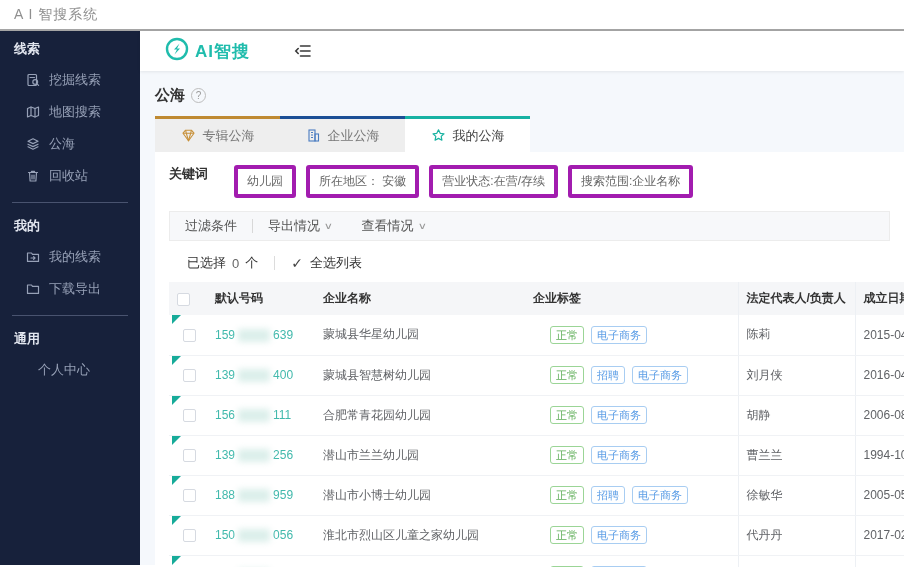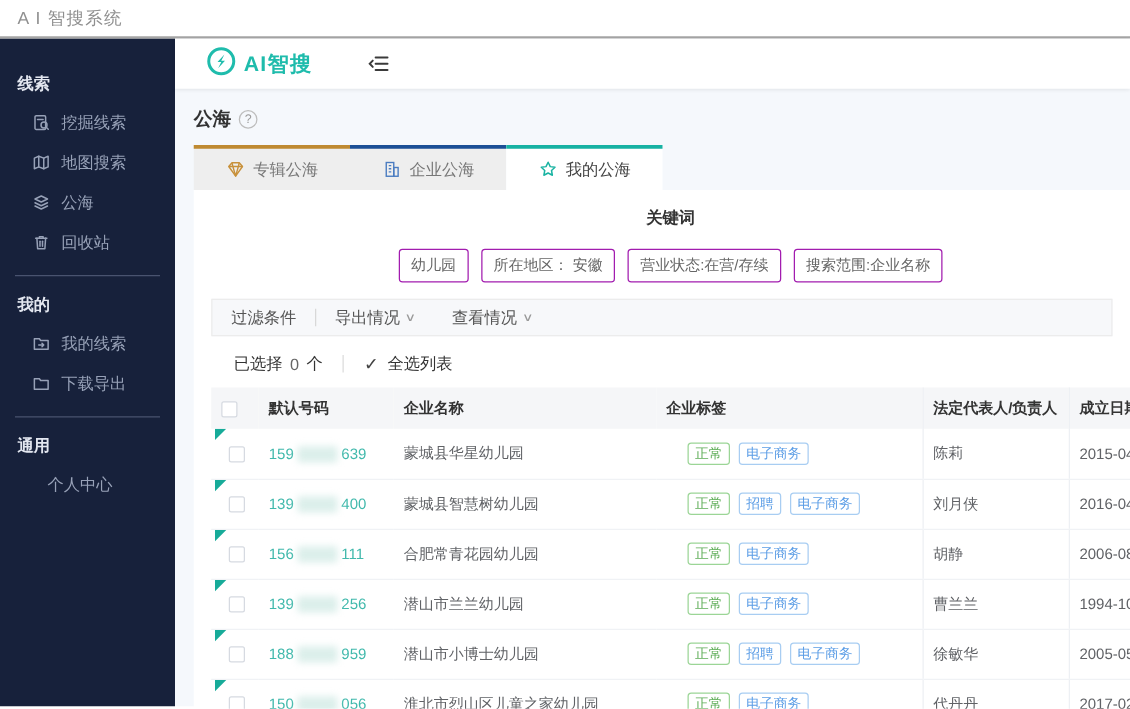--- a/index.html
+++ b/index.html
@@ -8,21 +8,21 @@
 
   
   .topbar { height:31px; background:#fff; border-bottom:2px solid #a5a5a5;
     display:flex; align-items:center; padding-left:14px; }
   .topbar-title { color:#8f8f8f; font-size:14px; letter-spacing:1px; }
 
   
   .app { display:flex; height:534px; }
 
   
-  .sidebar { width:140px; flex-shrink:0; background:#17213b; padding-top:19px; overflow:hidden; }
+  .sidebar { width:140px; flex-shrink:0; background:#17213b; padding-top:1px; overflow:hidden; }
   .side-section-title { color:#e3e7f0; font-weight:bold; font-size:13px; padding:8px 0 6px 14px; }
   .side-item { display:flex; align-items:center; gap:9px; padding:7px 0 7px 26px;
     font-size:13px; color:#97a1b7; cursor:pointer; }
   .side-item.no-icon { padding-left:38px; }
   .side-item .icon { width:14px; height:14px; display:inline-flex; color:#97a1b7; }
   .side-item .icon svg { width:14px; height:14px; }
   .side-divider { border-top:1px solid #49536f; margin:10px 12px 6px 12px; }
 
   
   .main { flex:1; min-width:0; display:flex; flex-direction:column; background:#f5f8fc; }
@@ -44,23 +44,23 @@
   .tab { width:125px; height:36px; background:#eeeeee; border-top:3px solid #ccc;
     display:flex; align-items:center; justify-content:center; gap:7px;
     font-size:13px; color:#777; cursor:pointer; }
   .tab.active { background:#fff; color:#444; }
   .tab-icon { display:inline-flex; }
   .tab-icon svg { width:15px; height:15px; }
 
   
   .panel { background:#fff; height:419px; padding:13px 0 0 14px; overflow:hidden; }
 
-  .kw-row { display:flex; align-items:center; gap:16px; margin-bottom:13px; flex-wrap:nowrap;flex-direction:column; }
+  .kw-row { display:flex; gap:26px; margin-bottom:13px; flex-wrap:nowrap; }
   .kw-label { font-size:13px; color:#333; font-weight:bold; flex-shrink:0; }
-  .kw-tag { border:1px solid #a21caf; border-radius:3px; padding:4px 9px; font-size:12px;
+  .kw-tag { border:4px solid #a21caf; border-radius:3px; padding:4px 9px; font-size:12px;
     color:#666; background:#fff; white-space:nowrap; cursor:default; }
 
   .toolbar { background:#f7f8fa; border:1px solid #ececec; height:30px; margin-right:14px;
     display:flex; align-items:center; font-size:13px; color:#555; }
   .tb-item { padding:0 15px; display:flex; align-items:center; gap:5px; cursor:pointer; }
   .tb-divider { width:1px; height:14px; background:#d8d8d8; }
   .caret { font-size:9px; color:#999; transform:scaleX(1.4); }
 
   .selection-row { display:flex; align-items:center; margin:13px 0 10px 18px; font-size:13px; color:#333; }
   .sel-count { color:#666; margin:0 6px; }

